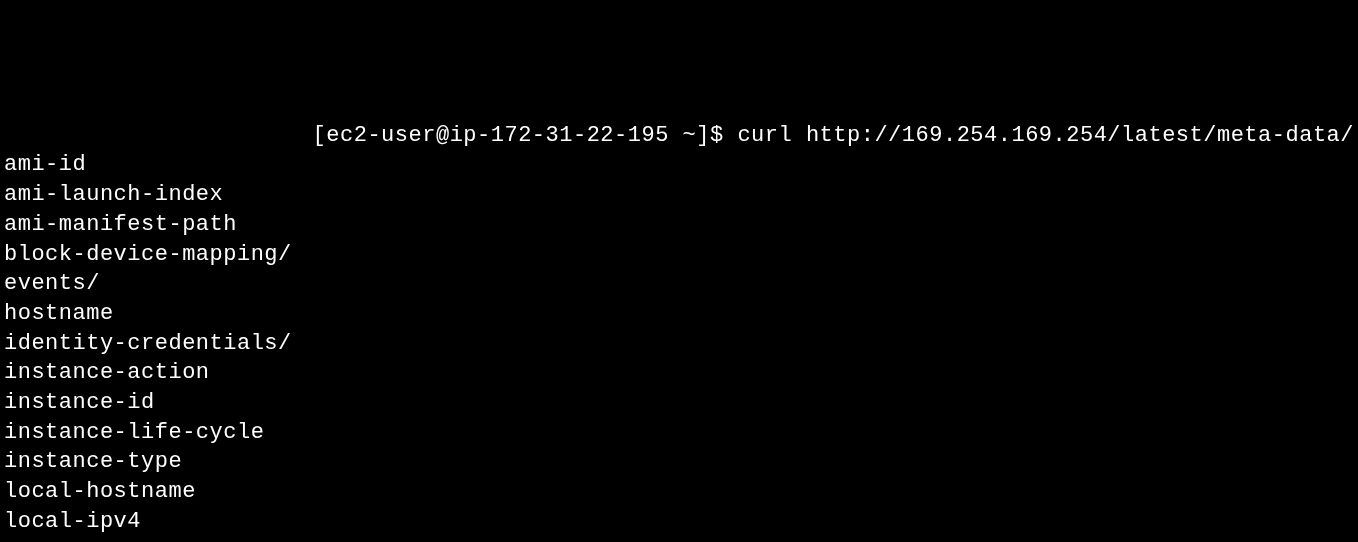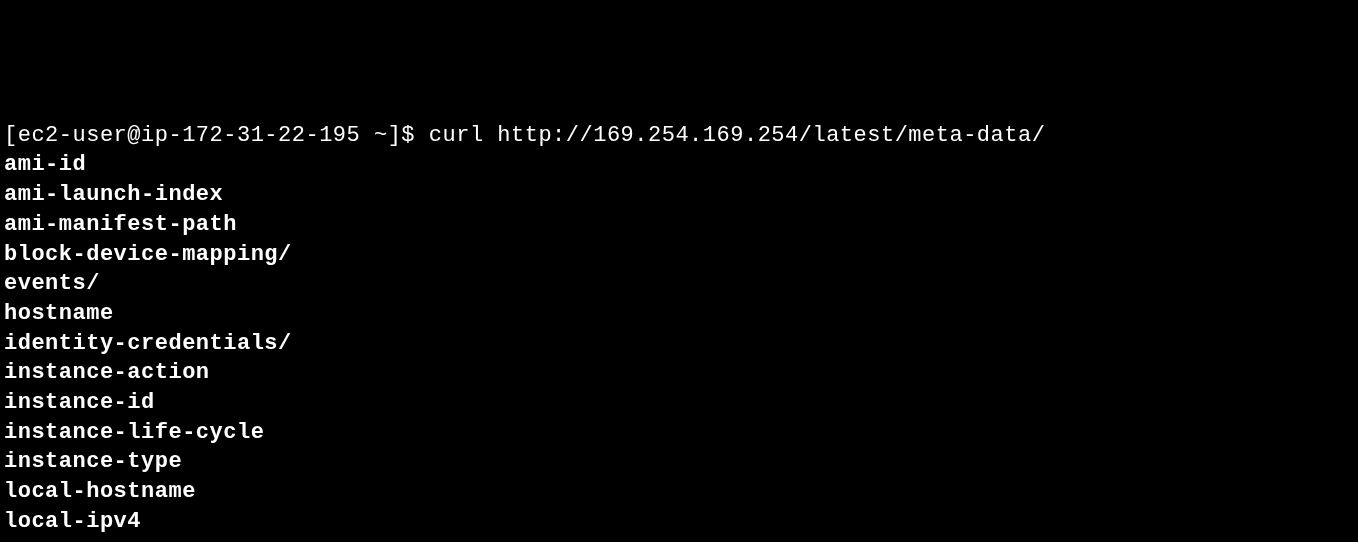--- a/index.html
+++ b/index.html
@@ -17,24 +17,24 @@
       width: 1358px;
       height: 542px;
       overflow: hidden;
       white-space: pre;
     }
     .terminal {
       letter-spacing: 0.5px;
     }
     .prompt-line {
       display: block;
+      text-align: right;
     }
     .output-line {
       display: block;
-      font-weight: bold;
     }
   </style>
 </head>
 <body>
 
 
 
 <div class="terminal"><span class="prompt-line"><span>[ec2-user@ip-172-31-22-195 ~]$ </span><span>curl http://169.254.169.254/latest/meta-data/</span></span><span class="output-line">ami-id</span><span class="output-line">ami-launch-index</span><span class="output-line">ami-manifest-path</span><span class="output-line">block-device-mapping/</span><span class="output-line">events/</span><span class="output-line">hostname</span><span class="output-line">identity-credentials/</span><span class="output-line">instance-action</span><span class="output-line">instance-id</span><span class="output-line">instance-life-cycle</span><span class="output-line">instance-type</span><span class="output-line">local-hostname</span><span class="output-line">local-ipv4</span><span class="output-line">mac</span></div>
 
 

